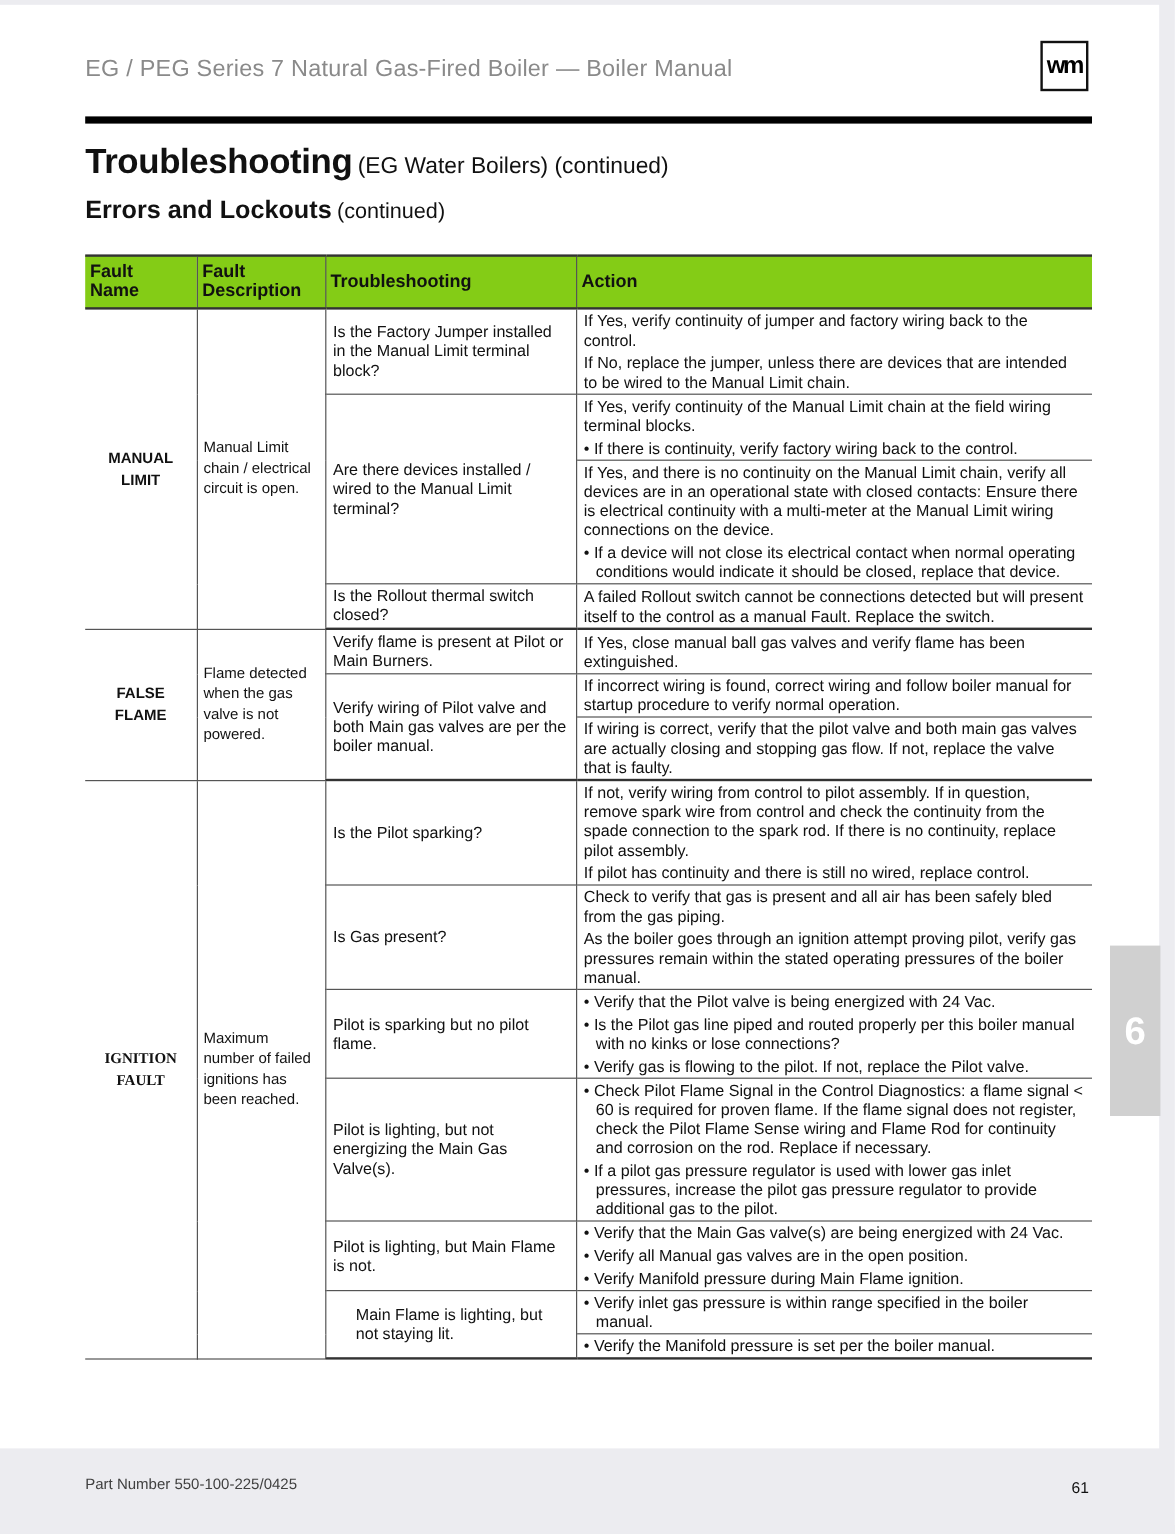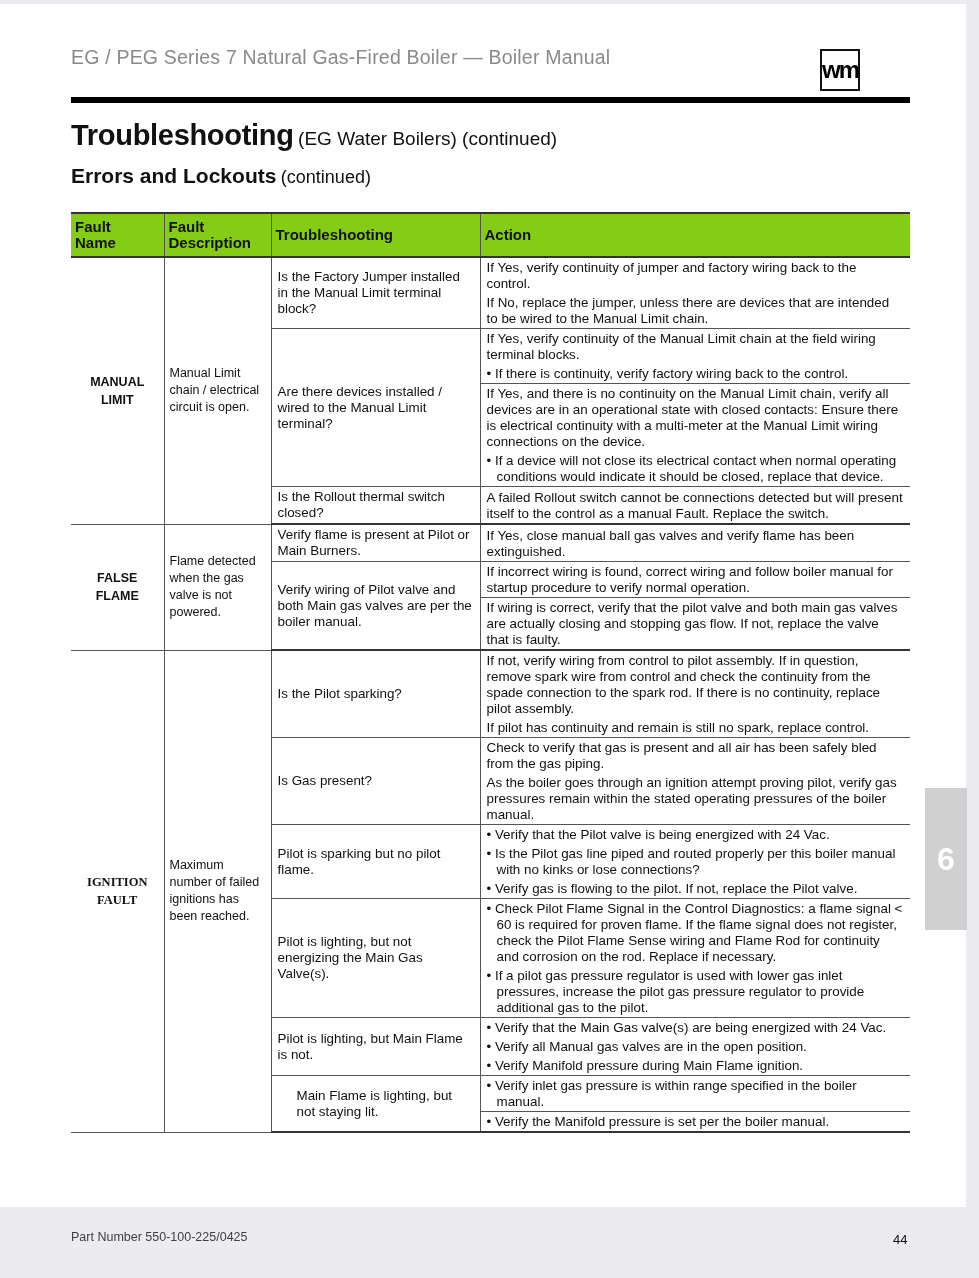--- a/index.html
+++ b/index.html
@@ -10,26 +10,25 @@
   }
   .page {
     position: absolute; left: 0; top: 4px; width: 966px; height: 1203px;
     background: #ffffff;
   }
   .running-head {
     position: absolute; left: 71px; top: 42px; font-size: 19.5px; color: #8a8a8a;
     letter-spacing: 0.2px;
   }
   .logo {
-    position: absolute; left: 820px; top: 30px; width: 40px; height: 42px;
+    position: absolute; left: 867px; top: 30px; width: 40px; height: 42px;
     border: 2px solid #111; box-sizing: border-box; display: flex;
     align-items: center; justify-content: center;
-    font-weight: 900; font-size: 24px; letter-spacing: -2px; color: #000;
+    font-weight: 900; font-size: 20px; letter-spacing: -2px; color: #000;
     font-family: "Liberation Sans", sans-serif;
-    margin-top: 15px;
   }
   .rule {
     position: absolute; left: 71px; top: 93px; width: 839px; height: 6px; background: #000;
   }
   .title {
     position: absolute; left: 71px; top: 115px; white-space: nowrap;
   }
   .title .big { font-size: 29px; font-weight: 900; letter-spacing: -0.3px; }
   .title .small { font-size: 19px; }
   .subtitle {
@@ -157,21 +156,21 @@
           <td class="action">
             <div class="para">If wiring is correct, verify that the pilot valve and both main gas valves are actually closing and stopping gas flow. If not, replace the valve that is faulty.</div>
           </td>
         </tr>
         <tr>
           <td class="name" rowspan="7" style="word-spacing: 100px; font-family: Liberation Serif, serif;">IGNITION FAULT</td>
           <td class="desc" rowspan="7">Maximum number of failed ignitions has been reached.</td>
           <td class="q" rowspan="1">Is the Pilot sparking?</td>
           <td class="action">
             <div class="para">If not, verify wiring from control to pilot assembly. If in question, remove spark wire from control and check the continuity from the spade connection to the spark rod. If there is no continuity, replace pilot assembly.</div>
-            <div class="para">If pilot has continuity and remain is still no spark, replace control.</div>
+            <div class="para">If pilot has continuity and there is still no wired, replace control.</div>
           </td>
         </tr>
         <tr>
           <td class="q" rowspan="1">Is Gas present?</td>
           <td class="action">
             <div class="para">Check to verify that gas is present and all air has been safely bled from the gas piping.</div>
             <div class="para">As the boiler goes through an ignition attempt proving pilot, verify gas pressures remain within the stated operating pressures of the boiler manual.</div>
           </td>
         </tr>
         <tr>
@@ -205,15 +204,15 @@
         </tr>
         <tr class="group-end">
           <td class="action">
             <div class="bullet">Verify the Manifold pressure is set per the boiler manual.</div>
           </td>
         </tr>
       </tbody>
   </table>
 
   <div class="footer-left">Part Number 550-100-225/0425</div>
-  <div class="footer-right">44</div>
+  <div class="footer-right">61</div>
 </div>
 <div class="chapter-tab">6</div>
 
 </body></html>

